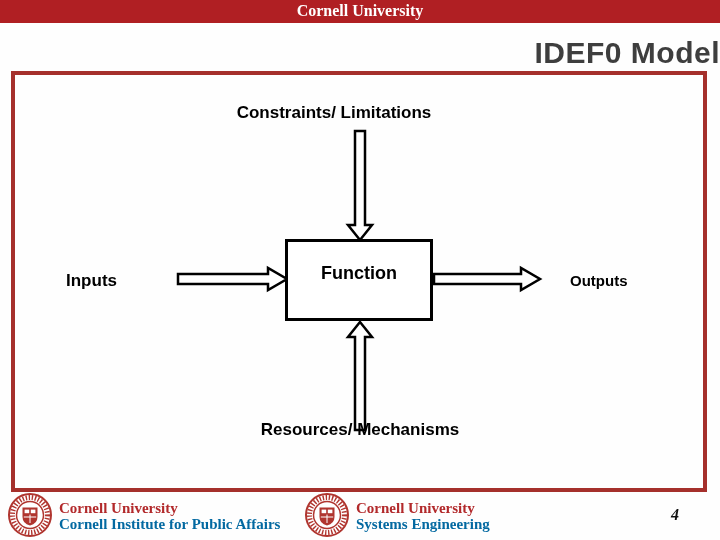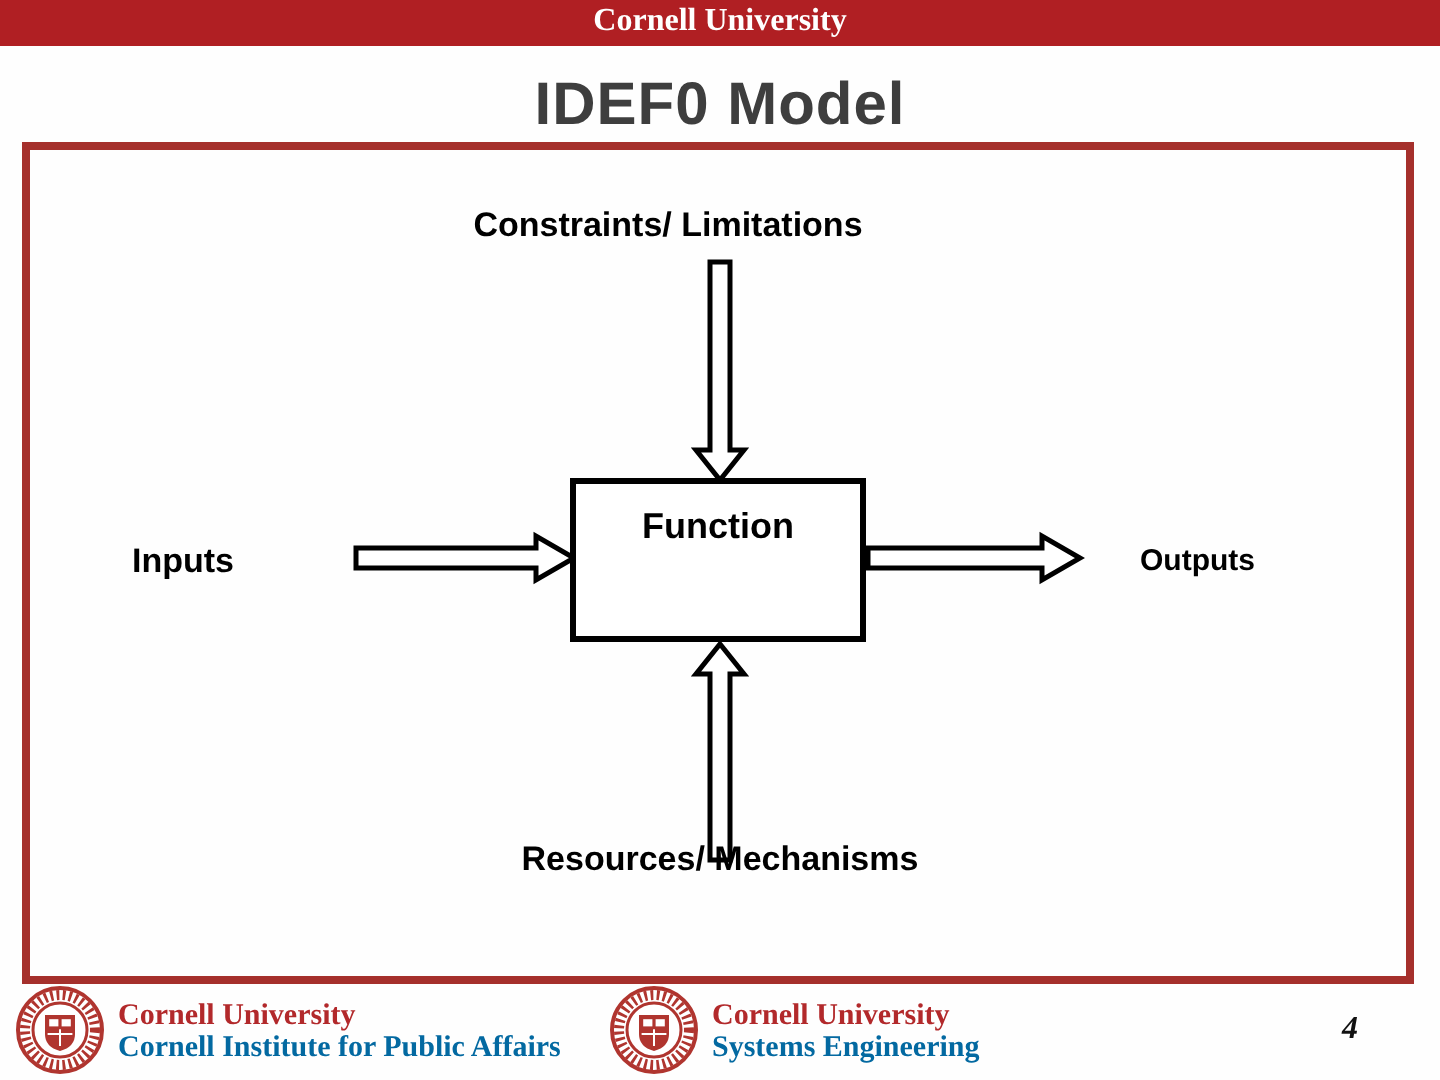--- a/index.html
+++ b/index.html
@@ -22,21 +22,21 @@
     font-family: "Liberation Serif", serif;
     font-size: 16px;
     font-weight: 600;
     text-align: center;
     line-height: 22px;
   }
   .title {
     position: absolute;
     left: 0; top: 36px;
     width: 720px;
-    text-align: center;
+    text-align: right;
     font-size: 30px;
     font-weight: bold;
     color: var(--title-gray, #3E3E3E);
     letter-spacing: 0.5px;
   }
   .content-box {
     position: absolute;
     left: 11px; top: 71px;
     width: 696px; height: 421px;
     border: 4px solid var(--border-red, #A5302C);
@@ -54,21 +54,21 @@
     stroke-width: 2.5;
     stroke-linejoin: miter;
   }
   .function-box {
     position: absolute;
     left: 285px; top: 239px;
     width: 148px; height: 82px;
     border: 3px solid var(--label-black, #000000);
     background: #ffffff;
     text-align: center;
-    padding-top: 11px;
+    padding-top: 21px;
     font-size: 18px;
     font-weight: bold;
     color: var(--label-black, #000000);
   }
   .dlabel {
     position: absolute;
     font-weight: bold;
     color: var(--label-black, #000000);
     white-space: nowrap;
   }

